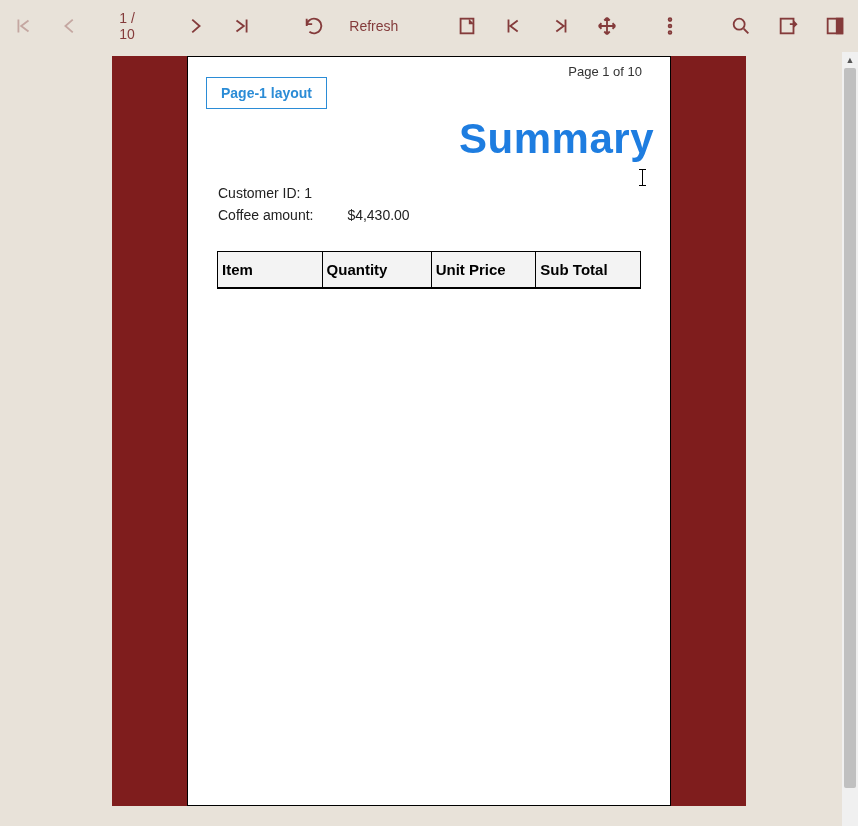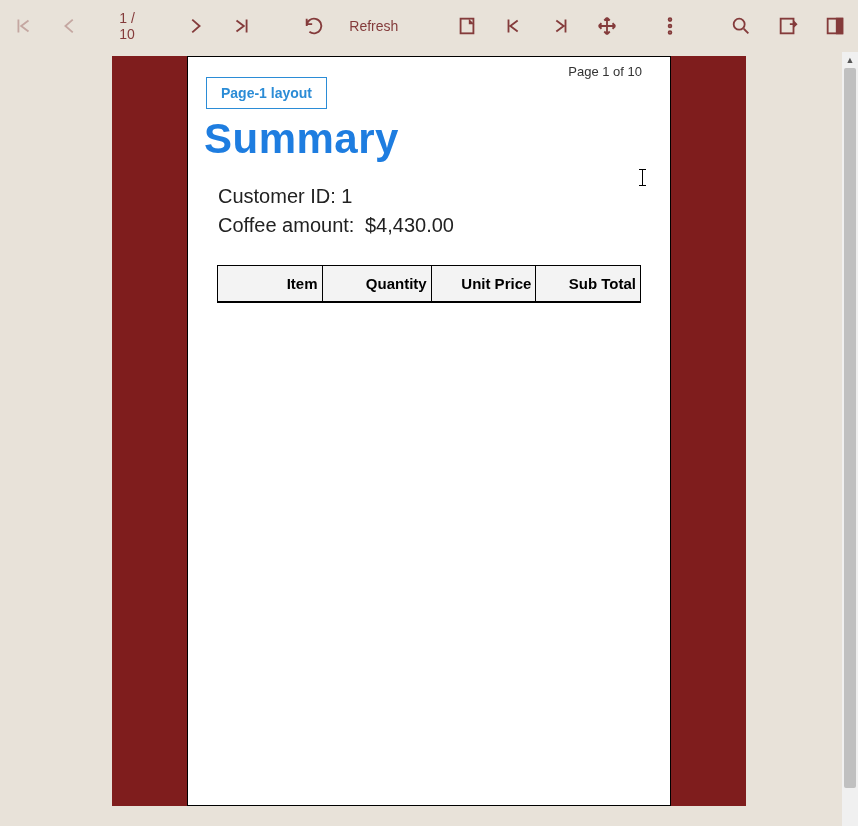--- a/index.html
+++ b/index.html
@@ -97,46 +97,46 @@
       top: 7px;
       right: 28px;
       font-size: 13px;
       color: #333;
     }
     .title {
       font-family: Arial, sans-serif;
       font-weight: bold;
       font-size: 42px;
       color: #1e7de0;
-      text-align: left;
+      text-align: right;
       margin-top: 6px;
       margin-bottom: 22px;
       letter-spacing: 0.5px;
     }
     .info-row {
-      font-size: 20px;
+      font-size: 14px;
       color: #222;
       margin-left: 14px;
       margin-bottom: 6px;
     }
     .info-row .label {
       display: inline-block;
     }
     .info-row .value {
       display: inline-block;
-      margin-left: 5px;
+      margin-left: 30px;
     }
     .data-table {
       border-collapse: collapse;
       margin: 28px auto 0 auto;
       width: 424px;
     }
     .data-table th, .data-table td {
       border: 1px solid #000;
-      text-align: right;
+      text-align: left;
       font-size: 14px;
     }
     .data-table th {
       background: #f3f3f3;
       padding: 9px 4px;
       font-weight: bold;
       font-size: 15px;
     }
     .data-table thead tr {
       border-bottom: 2px solid #000;

